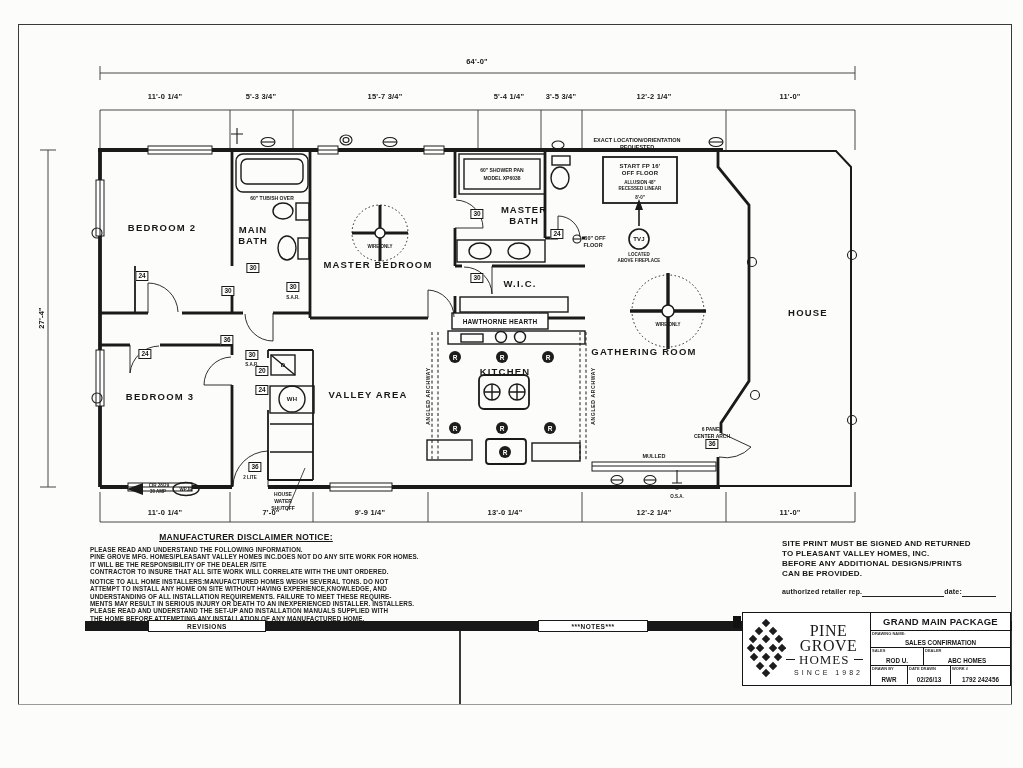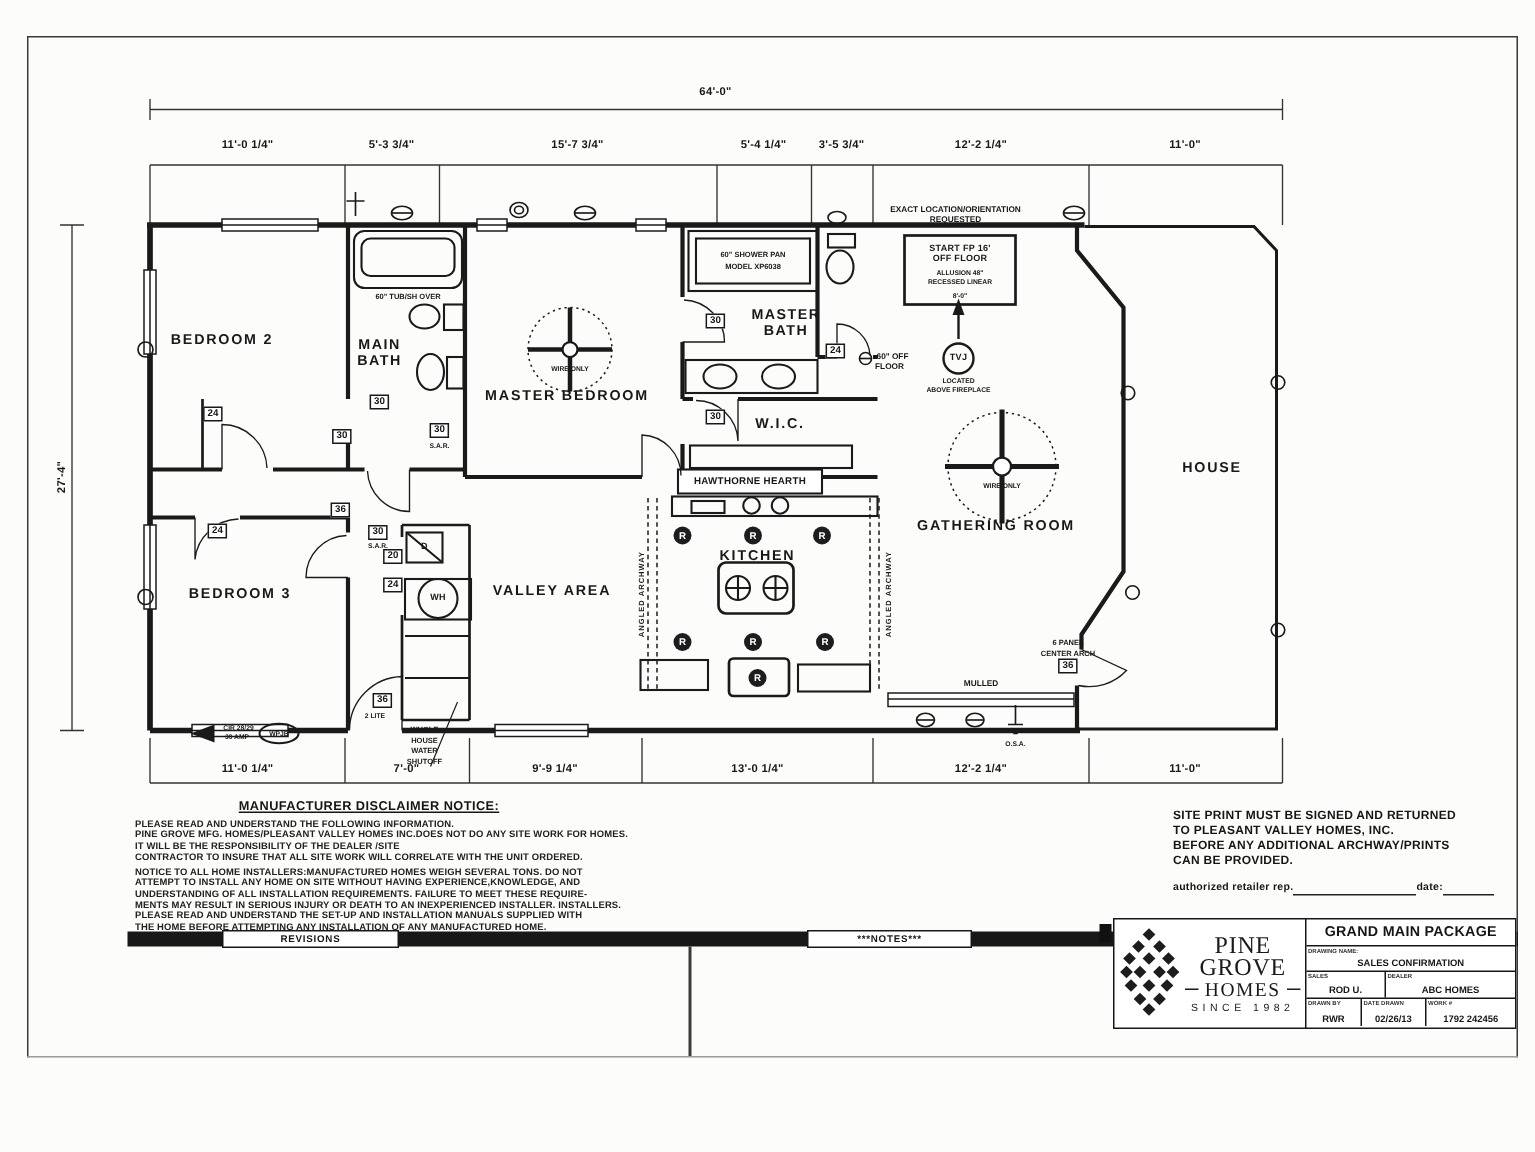--- a/index.html
+++ b/index.html
@@ -24,21 +24,21 @@
   #sign-block{position:absolute;left:782px;top:539px;width:230px;font-weight:bold;font-size:8px;line-height:10px;letter-spacing:.2px}
   .sig-row{margin-top:8px;font-size:7px;display:flex;align-items:flex-end}
   .sig-line{display:inline-block;border-bottom:1px solid #222;height:8px}
   .bar{position:absolute;left:85px;top:621px;width:927px;height:10px;background:#181818}
   .bar-box{position:absolute;top:620px;height:10px;border:1px solid #181818;background:#fff;font:bold 6.5px "Liberation Sans",sans-serif;display:flex;align-items:center;justify-content:center;letter-spacing:.5px}
   .tb{position:absolute;background:#fff;border:1.5px solid #161616}
   #tb-brand{left:742px;top:612px;width:128px;height:72px;display:flex;align-items:center}
   #tb-table{left:870px;top:612px;width:139px;height:72px;display:flex;flex-direction:column;font-family:"Liberation Sans",sans-serif}
   .brand-text{flex:1;text-align:center;font-family:"Liberation Serif",serif;color:#1a1a1a}
   .brand1{font-size:16px;letter-spacing:.5px;line-height:15px}
-  .brand2{font-size:13px;letter-spacing:1px;line-height:14px;display:flex;align-items:center;justify-content:center;gap:4px}
+  .brand2{font-size:13px;letter-spacing:1px;line-height:14px;display:flex;align-items:center;justify-content:flex-start;gap:4px}
   .dash{display:inline-block;width:9px;border-top:1.5px solid #1a1a1a}
   .brand3{font-size:7px;letter-spacing:3px;font-family:"Liberation Sans",sans-serif;margin-top:2px}
   .tr1{height:17px;border-bottom:1px solid #161616;display:flex;align-items:center;justify-content:center;font-weight:bold;font-size:9.5px;letter-spacing:.2px}
   .tr{border-bottom:1px solid #161616;display:flex}
   .cell{position:relative;border-right:1px solid #161616;flex:1;display:flex;align-items:flex-end;justify-content:center}
   .cell:last-child{border-right:none}
   .cl{position:absolute;left:1px;top:0;font-size:4px;font-weight:bold;color:#333}
   .cv{font-size:6.3px;font-weight:bold;padding-bottom:1px;white-space:nowrap}
   .frame{position:absolute;background:#3a3a3a}
 </style>
@@ -230,29 +230,29 @@
     <span class="lbl dim" style="left:654px;top:96px">12'-2 1/4"</span>
     <span class="lbl dim" style="left:790px;top:96px">11'-0"</span>
     <span class="lbl dim" style="left:165px;top:512px">11'-0 1/4"</span>
     <span class="lbl dim" style="left:271px;top:512px">7'-0"</span>
     <span class="lbl dim" style="left:370px;top:512px">9'-9 1/4"</span>
     <span class="lbl dim" style="left:505px;top:512px">13'-0 1/4"</span>
     <span class="lbl dim" style="left:654px;top:512px">12'-2 1/4"</span>
     <span class="lbl dim" style="left:790px;top:512px">11'-0"</span>
     <span class="lbl dim vert" style="left:41px;top:318px">27'-4"</span>
 
-    <span class="lbl room" style="left:148px;top:227px">BEDROOM 2</span>
+    <span class="lbl room" style="left:162px;top:227px">BEDROOM 2</span>
     <span class="lbl room" style="left:160px;top:396px">BEDROOM 3</span>
     <span class="lbl room2" style="left:253px;top:236px;width:42px">MAIN BATH</span>
     <span class="lbl room" style="left:378px;top:264px">MASTER BEDROOM</span>
     <span class="lbl room2" style="left:524px;top:216px;width:56px">MASTER BATH</span>
     <span class="lbl room" style="left:520px;top:283px">W.I.C.</span>
     <span class="lbl room" style="left:368px;top:394px">VALLEY AREA</span>
     <span class="lbl room" style="left:505px;top:371px">KITCHEN</span>
-    <span class="lbl room" style="left:664px;top:351px">GATHERING ROOM</span>
+    <span class="lbl room" style="left:644px;top:351px">GATHERING ROOM</span>
     <span class="lbl room" style="left:808px;top:312px">HOUSE</span>
 
     <span class="lbl t5" style="left:272px;top:198px">60" TUB/SH OVER</span>
     <span class="lbl t5" style="left:502px;top:170px">60" SHOWER PAN</span>
     <span class="lbl t5" style="left:502px;top:178px">MODEL XP6038</span>
     <span class="lbl t65" style="left:500px;top:321px">HAWTHORNE HEARTH</span>
     <span class="lbl t55" style="left:637px;top:140px">EXACT LOCATION/ORIENTATION</span>
     <span class="lbl t55" style="left:637px;top:147px">REQUESTED</span>
     <span class="lbl t6" style="left:640px;top:166px">START FP 16'</span>
     <span class="lbl t6" style="left:640px;top:173px">OFF FLOOR</span>
@@ -322,21 +322,21 @@
       <div>ATTEMPT TO INSTALL ANY HOME ON SITE WITHOUT HAVING EXPERIENCE,KNOWLEDGE, AND</div>
       <div>UNDERSTANDING OF ALL INSTALLATION REQUIREMENTS. FAILURE TO MEET THESE REQUIRE-</div>
       <div>MENTS MAY RESULT IN SERIOUS INJURY OR DEATH TO AN INEXPERIENCED INSTALLER. INSTALLERS.</div>
       <div>PLEASE READ AND UNDERSTAND THE SET-UP AND INSTALLATION MANUALS SUPPLIED WITH</div>
       <div>THE HOME BEFORE ATTEMPTING ANY INSTALLATION OF ANY MANUFACTURED HOME.</div>
     </div>
 
   <div id="sign-block">
     <div>SITE PRINT MUST BE SIGNED AND RETURNED</div>
     <div>TO PLEASANT VALLEY HOMES, INC.</div>
-    <div>BEFORE ANY ADDITIONAL ARCHWAY/PRINTS</div>
+    <div>BEFORE ANY ADDITIONAL DESIGNS/PRINTS</div>
     <div>CAN BE PROVIDED.</div>
     <div class="sig-row">
       <span>authorized retailer rep.</span>
       <span class="sig-line" style="width:82px"></span>
       <span>date:</span>
       <span class="sig-line" style="width:34px"></span>
     </div>
   </div>
 
   <div class="bar"></div>

